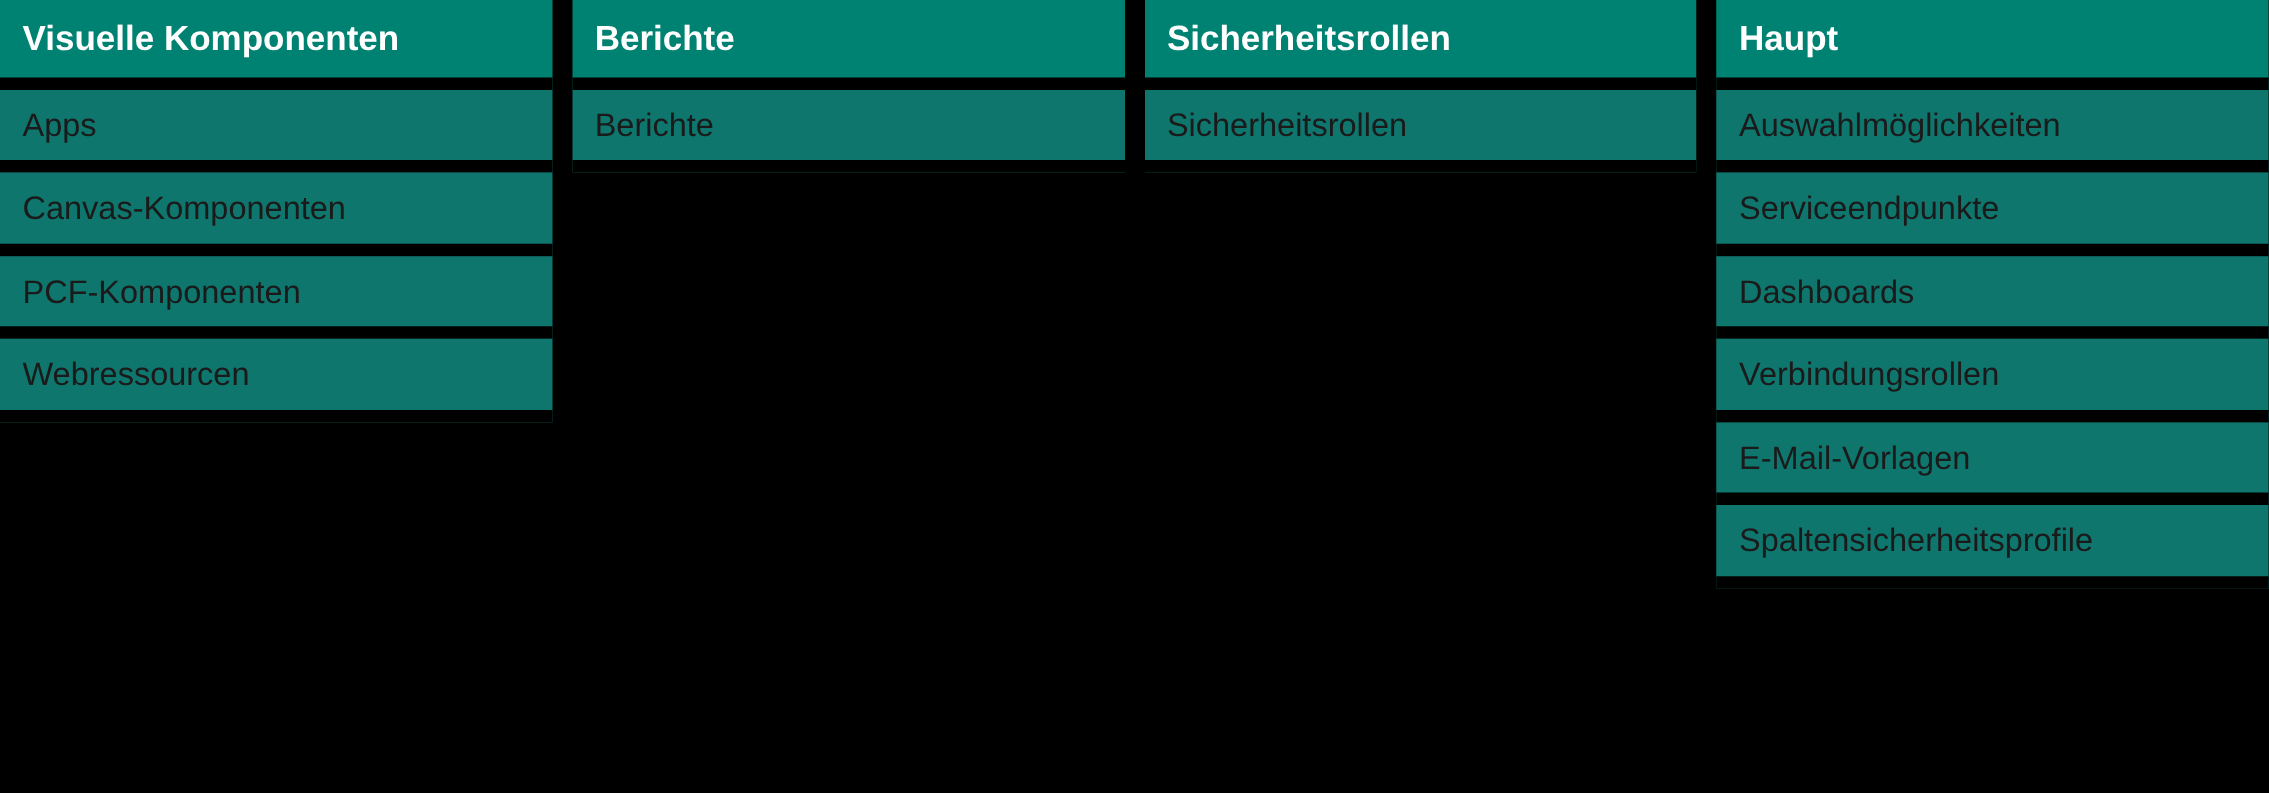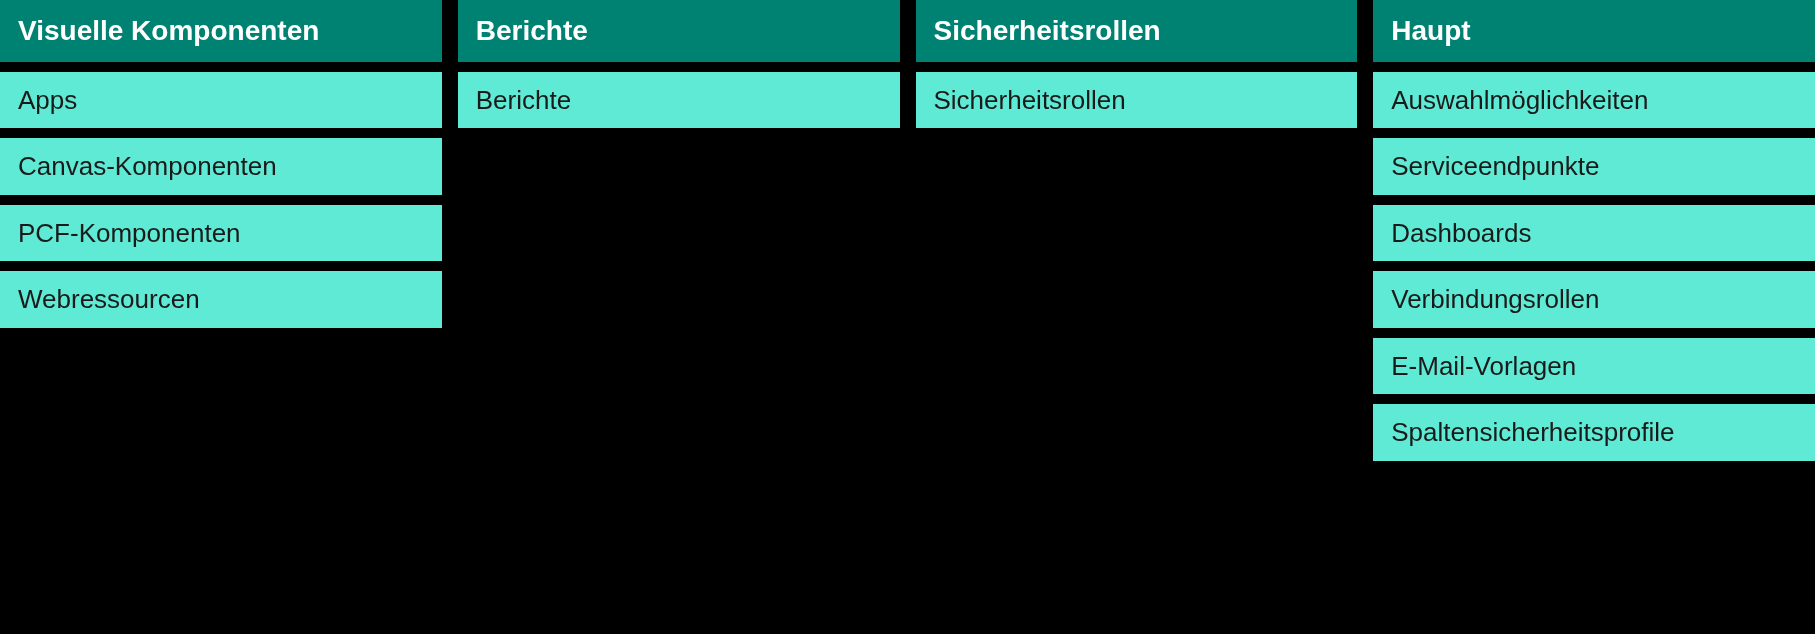--- a/index.html
+++ b/index.html
@@ -29,21 +29,21 @@
     .column-header {
       background: #008272;
       color: #ffffff;
       font-weight: 600;
       font-size: 28px;
       padding: 14px 18px;
       border-bottom: 10px solid #000000;
       line-height: 1.2;
     }
     .column-item {
-      background: #5eead4;
+      background: #0f766e;
       color: #1a1a1a;
       font-size: 26px;
       padding: 12px 18px;
       border-bottom: 10px solid #000000;
       line-height: 1.25;
       cursor: pointer;
     }
   </style>
 </head>
 <body>

